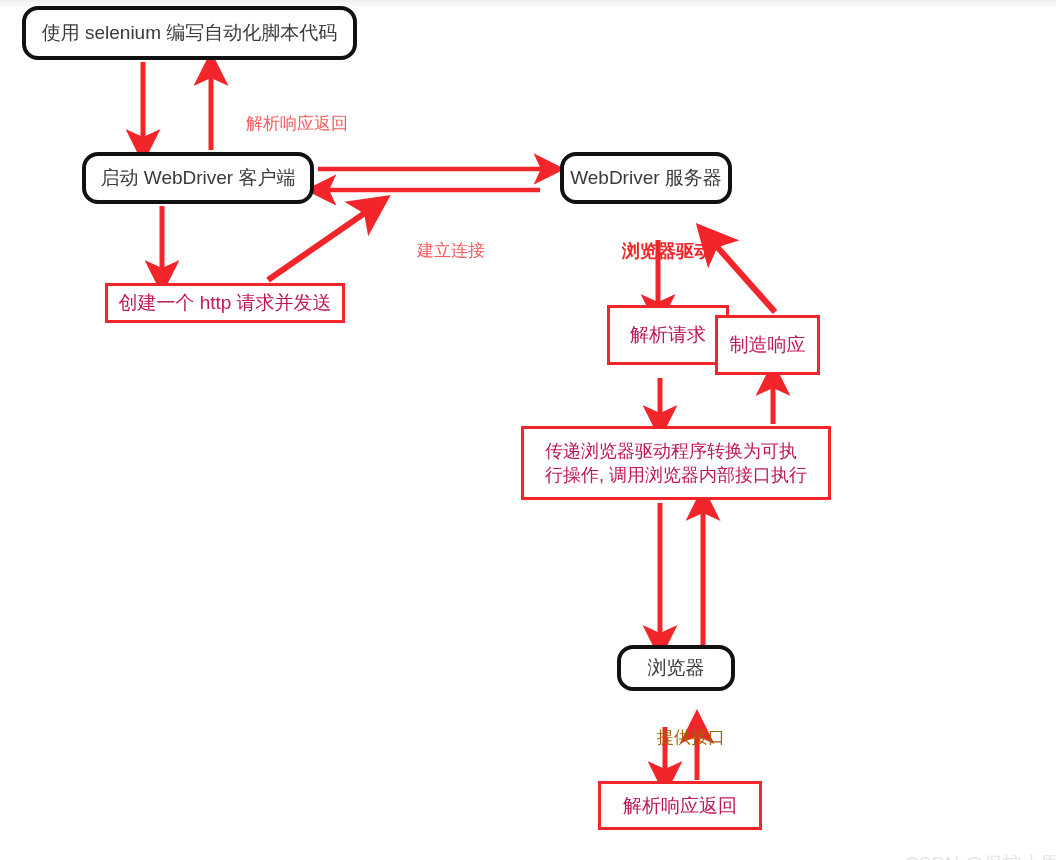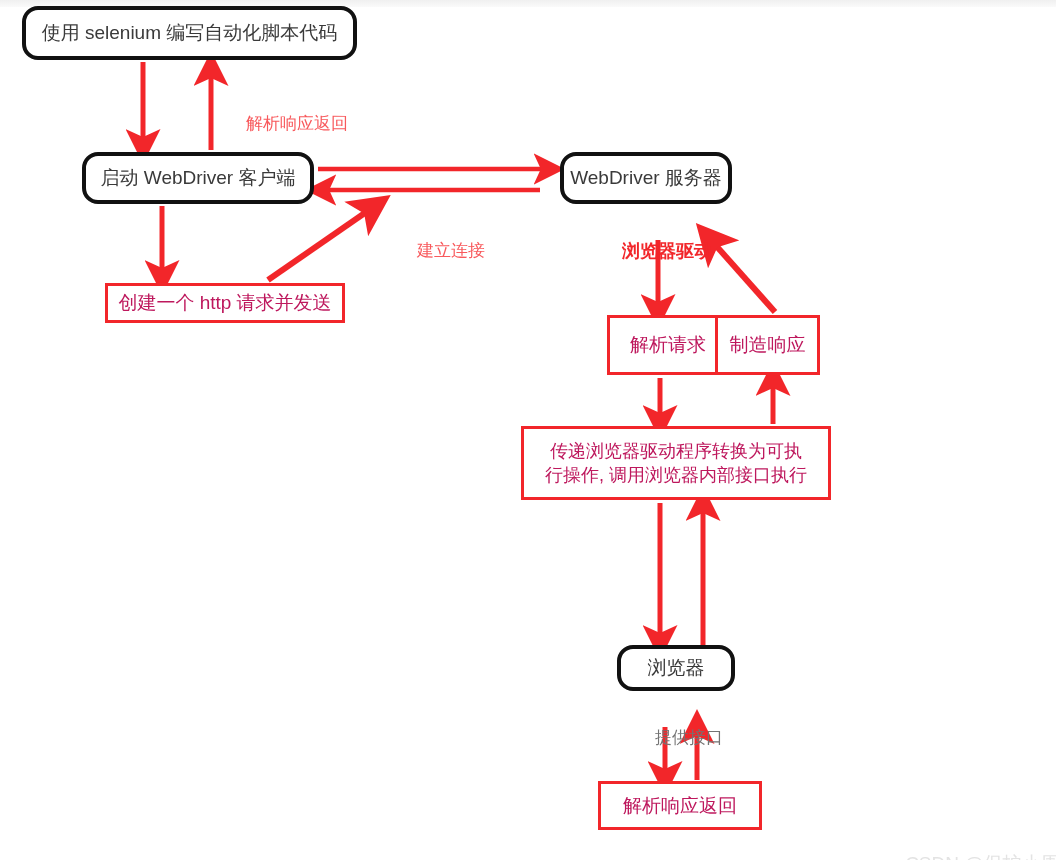--- a/index.html
+++ b/index.html
@@ -26,21 +26,21 @@
     left: 0; top: 0;
     width: 1056px; height: 860px;
     pointer-events: none;
   }
   .node {
     position: absolute;
     box-sizing: border-box;
     display: flex;
     align-items: center;
     justify-content: center;
-    text-align: center;
+    text-align: left;
     background: #ffffff;
     line-height: 1.35;
   }
   .node-black {
     border: 4px solid #111111;
     border-radius: 16px;
     color: #3a3a3a;
     font-size: 19px;
   }
   .node-red-rect {
@@ -56,23 +56,22 @@
   .label-red {
     color: #f8595c;
     font-size: 17px;
   }
   .label-red-bold {
     color: #f2262a;
     font-size: 18px;
     font-weight: bold;
   }
   .label-dark {
-    color: #737373;
+    color: #a16207;
     font-size: 17px;
-    font-family: Liberation Serif, serif;
   }
   .watermark {
     position: absolute;
     color: #e3e3e3;
     font-size: 19px;
     white-space: pre;
   }
 </style>
 </head>
 <body>
@@ -154,21 +153,21 @@
   </div>
 
   <div class="node node-red-rect" style="left:105px; top:283px; width:240px; height:40px;">
     <span>创建一个 http 请求并发送</span>
   </div>
 
   <div class="node node-black" style="left:560px; top:152px; width:172px; height:52px;">
     <span>WebDriver 服务器</span>
   </div>
 
-  <div class="node node-red-rect" style="left:607px; top:315px; width:122px; height:60px;">
+  <div class="node node-red-rect" style="left:607px; top:305px; width:122px; height:60px;">
     <span>解析请求</span>
   </div>
 
   <div class="node node-red-rect" style="left:715px; top:315px; width:105px; height:60px;">
     <span>制造响应</span>
   </div>
 
   <div class="node node-red-rect" style="left:521px; top:426px; width:310px; height:74px; white-space:pre-line; font-size:18px;">
     <span>传递浏览器驱动程序转换为可执
 行操作, 调用浏览器内部接口执行</span>

